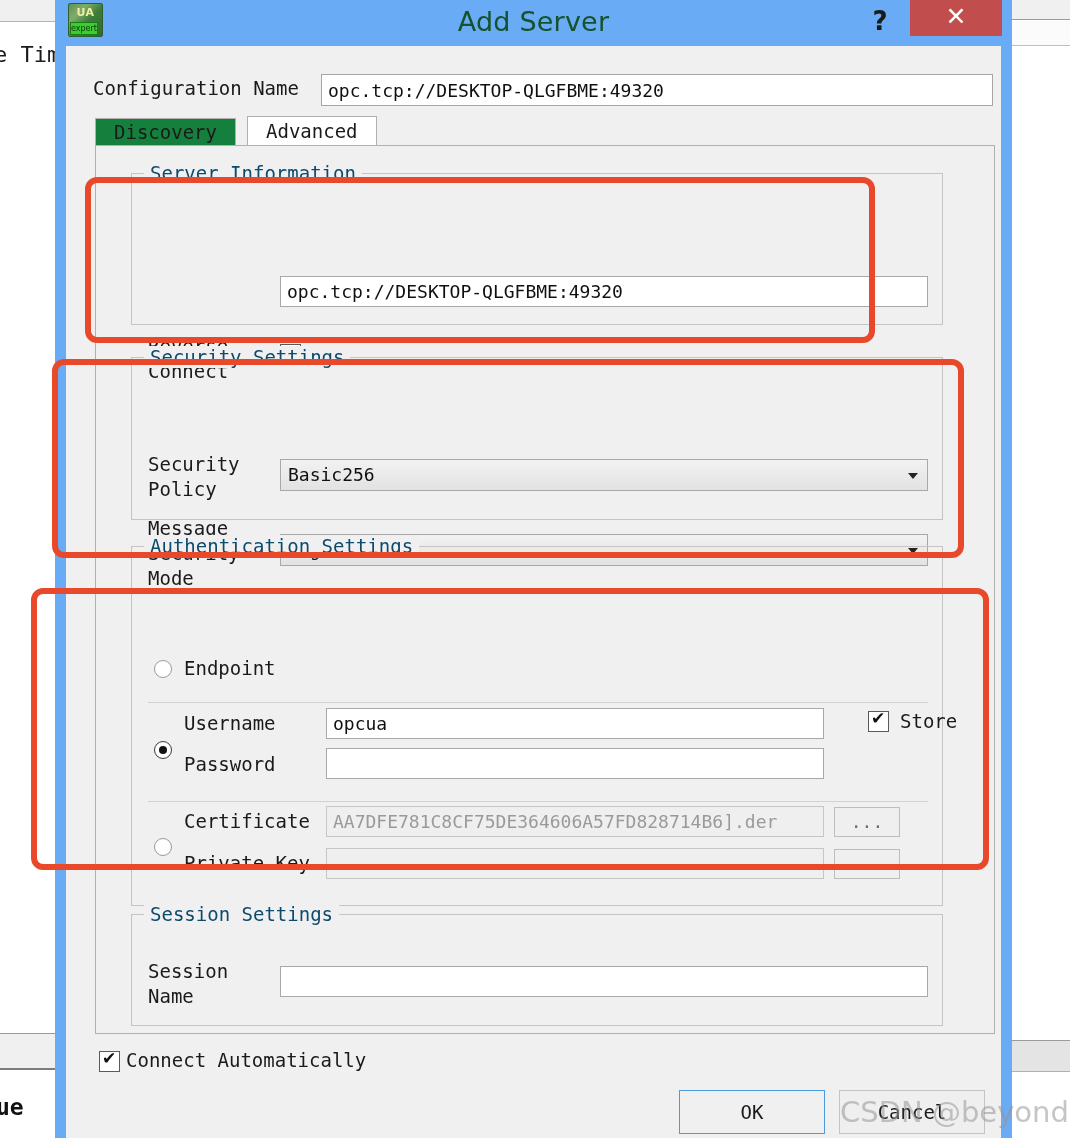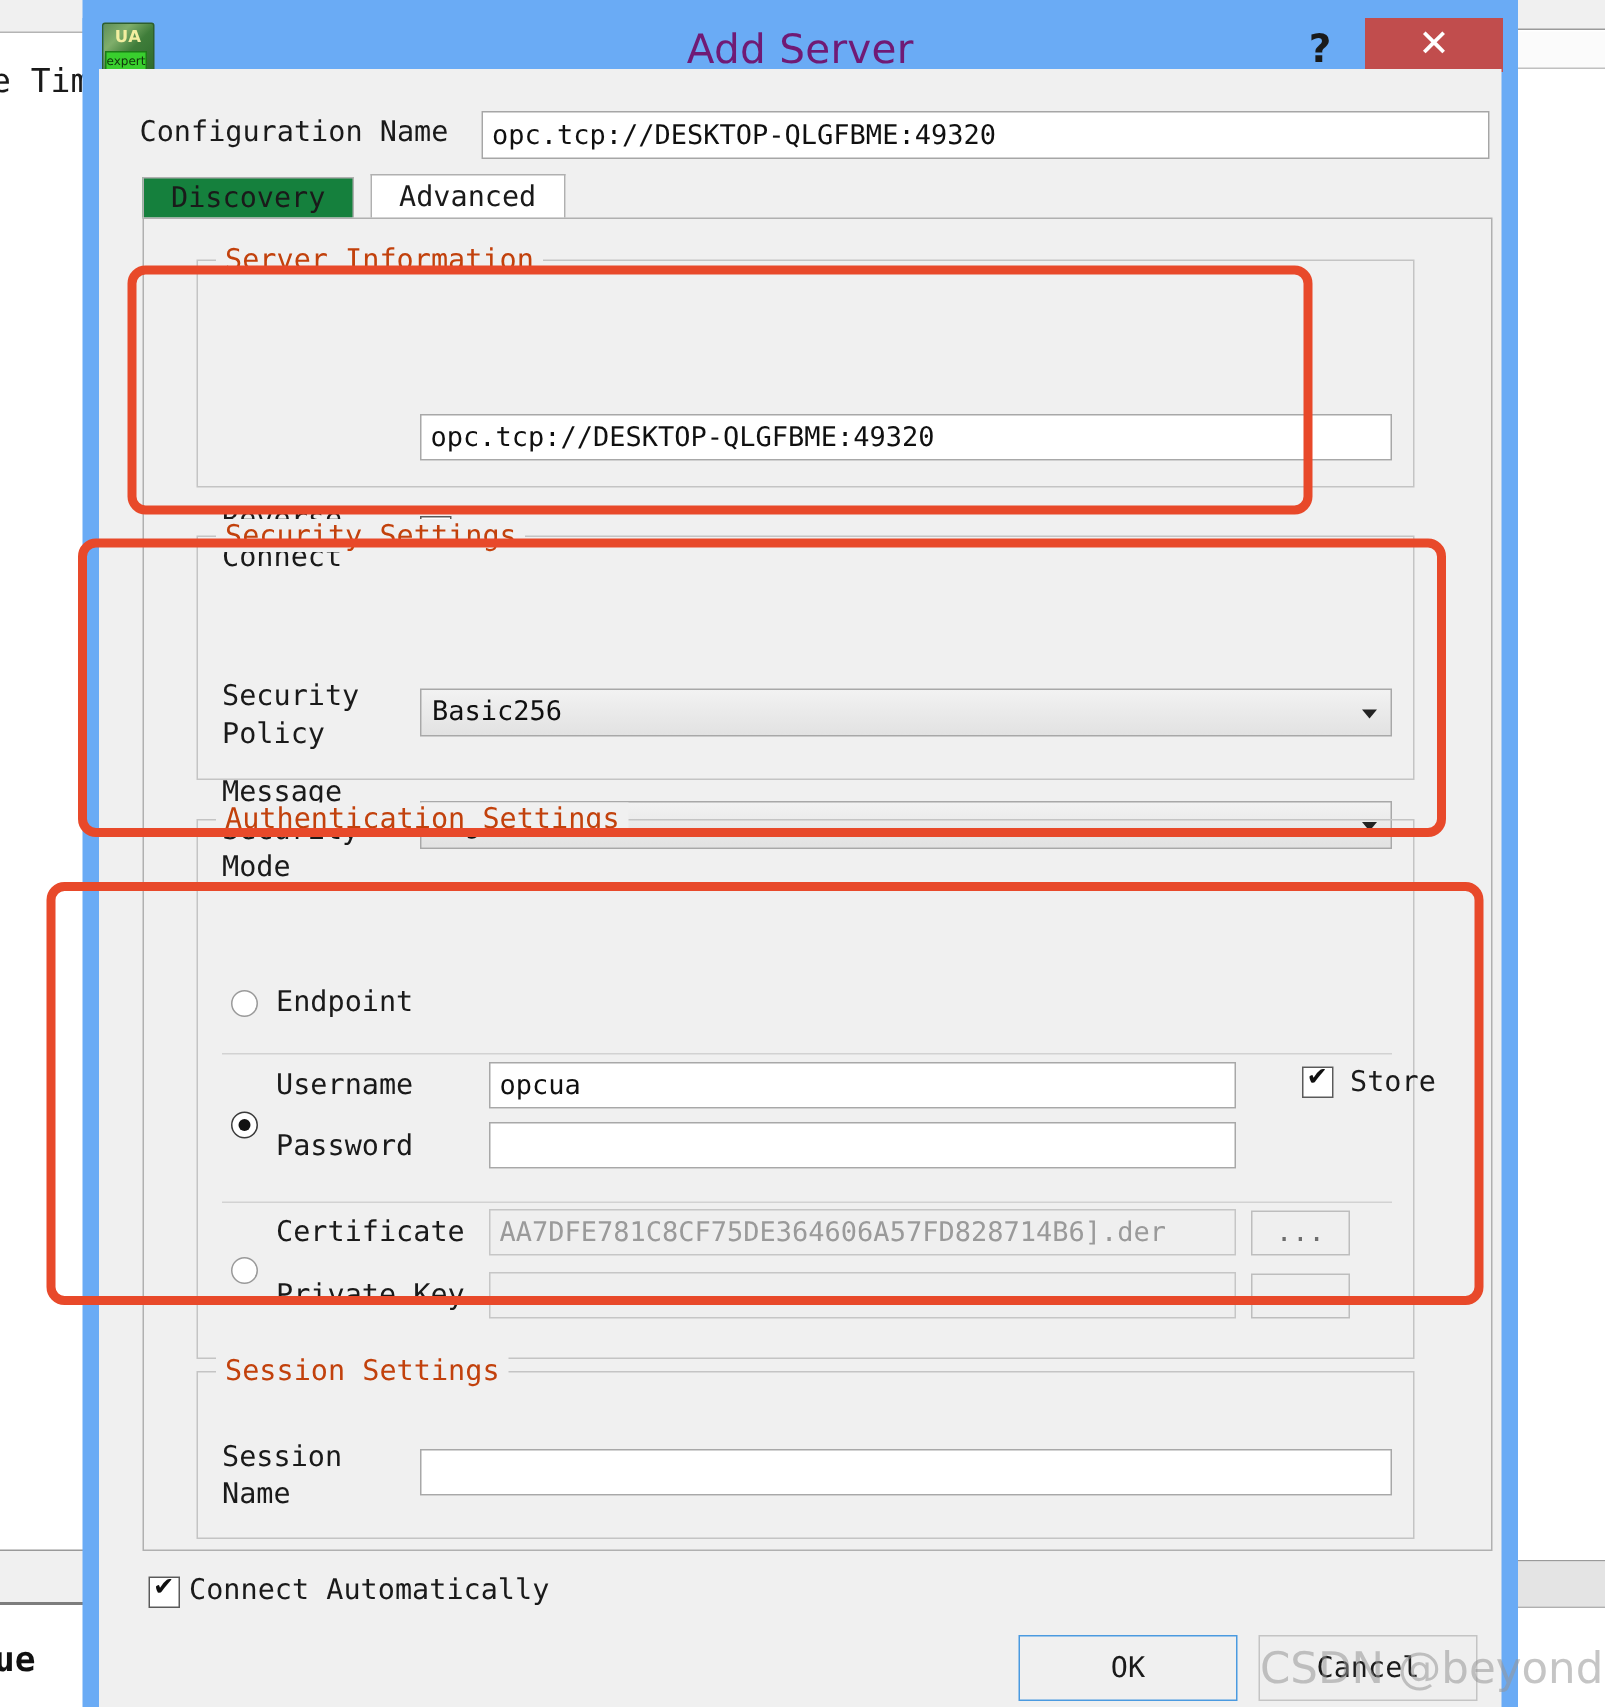--- a/index.html
+++ b/index.html
@@ -82,28 +82,28 @@
   .dialog {
     position: absolute; left: 55px; top: 0; width: 957px; height: 1138px;
     background: #6aabf5;
   }
   .dialog-body {
     position: absolute; left: 11px; top: 46px; width: 935px; height: 1092px;
     background: #f0f0f0;
   }
 
   .titlebar {
-    position: absolute; left: 0; top: 12px; width: 957px; height: 40px;
+    position: absolute; left: 0; top: 0; width: 957px; height: 40px;
     background: #6aabf5;
   }
   .title-text {
     position: absolute; left: 0; top: 0; width: 957px; height: 46px;
     line-height: 44px; text-align: center;
     font-family: "DejaVu Sans", sans-serif;
-    font-size: 27px; color: #701a75; letter-spacing: 0.2px;
+    font-size: 27px; color: #14532d; letter-spacing: 0.2px;
   }
   .app-icon {
     position: absolute; left: 13px; top: 3px; width: 35px; height: 34px;
     background: linear-gradient(135deg, #5f8f5a 0%, #7fae6a 28%, #3f7d3a 55%, #2e6b2c 100%);
     border: 1px solid #2f5f2d; border-radius: 2px; overflow: hidden;
   }
   .app-icon-ua {
     position: absolute; left: 0; top: 2px; width: 100%; text-align: center;
     font-family: "DejaVu Sans", sans-serif; font-size: 11px; font-weight: bold;
     color: #f2eea0; letter-spacing: 0.5px;
@@ -157,21 +157,21 @@
     position: absolute; left: 29px; top: 99px; width: 900px; height: 889px;
     background: #f0f0f0; border: 1px solid #b0b0b0;
   }
 
   
   .group {
     position: absolute; border: 1px solid #c4c4c4; background: transparent;
   }
   .group-title {
     position: absolute; top: -12px; left: 12px; padding: 0 6px;
-    background: #f0f0f0; font-size: 19px; color: #c2410c; white-space: nowrap;
+    background: #f0f0f0; font-size: 19px; color: #0c4a6e; white-space: nowrap;
   }
 
   .fld-label {
     position: absolute; font-size: 19px; color: #1a1a1a;
     line-height: 25px; white-space: pre-line;
   }
 
   .txtbox {
     position: absolute; background: #ffffff; border: 1px solid #a8a8a8;
     font-family: "DejaVu Sans Mono", monospace; font-size: 18px; color: #101010;

